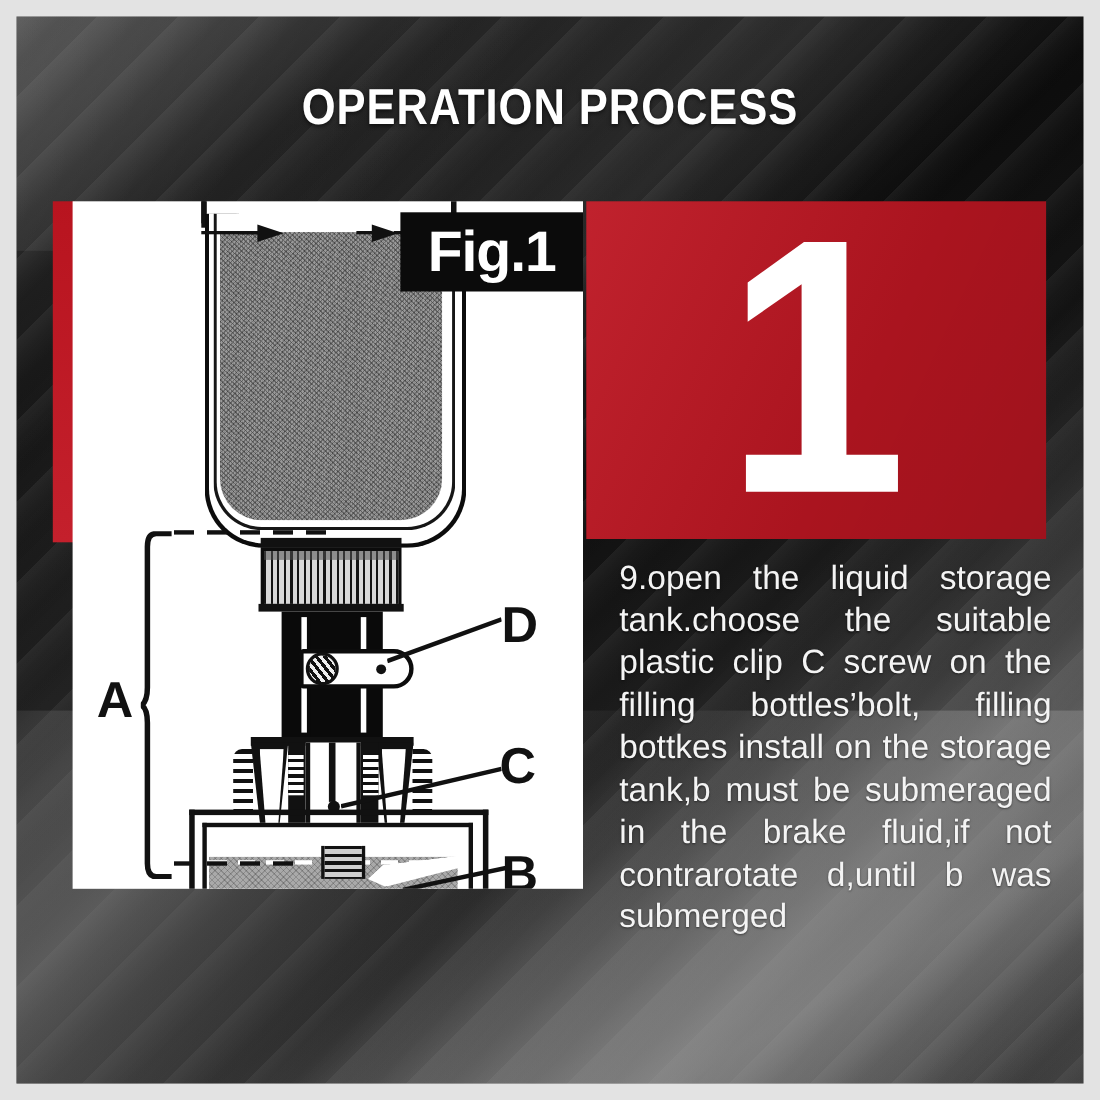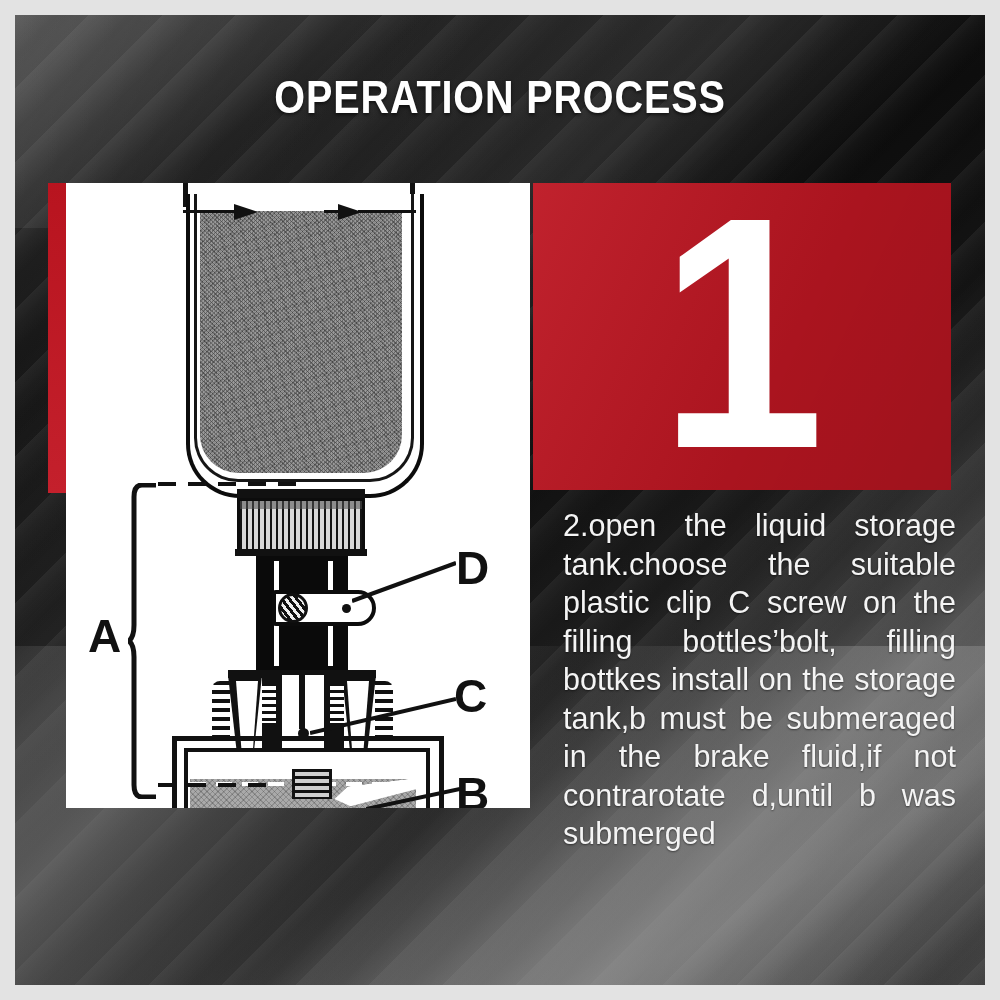--- a/index.html
+++ b/index.html
@@ -387,21 +387,21 @@
   </div>
 
   <div class="title">OPERATION PROCESS</div>
 
   <div class="redstripe"></div>
 
   <div class="redbanner">
     <div class="bignum">1</div>
   </div>
 
-  <div class="bodytext">2.open the liquid storage tank.choose the suitable plastic clip C screw on the filling bottles’bolt, filling bottkes install on the storage tank,b must be submeraged in the brake fluid,if not contrarotate d,until b was submerged</div>
+  <div class="bodytext">9.open the liquid storage tank.choose the suitable plastic clip C screw on the filling bottles’bolt, filling bottkes install on the storage tank,b must be submeraged in the brake fluid,if not contrarotate d,until b was submerged</div>
 
   <div class="figpanel">
 
     <div class="d vline-top"></div>
     <div class="d wallL"></div>
     <div class="d wallR"></div>
     <div class="d bottle-outline"></div>
     <div class="d bottle-inner"></div>
     <div class="d fluid"></div>
 
@@ -466,14 +466,17 @@
     </svg>
     <div class="d lbl lblC">C</div>
 
     <svg class="d leadB" viewBox="0 0 94 30">
       <line x1="0" y1="26" x2="94" y2="6" stroke="#111" stroke-width="4"></line>
     </svg>
     <div class="d lbl lblB">B</div>
 
   </div>
 
+  <div class="figtag">
+    <span>Fig.1</span>
+  </div>
 
 </div>
 
 </body></html>

